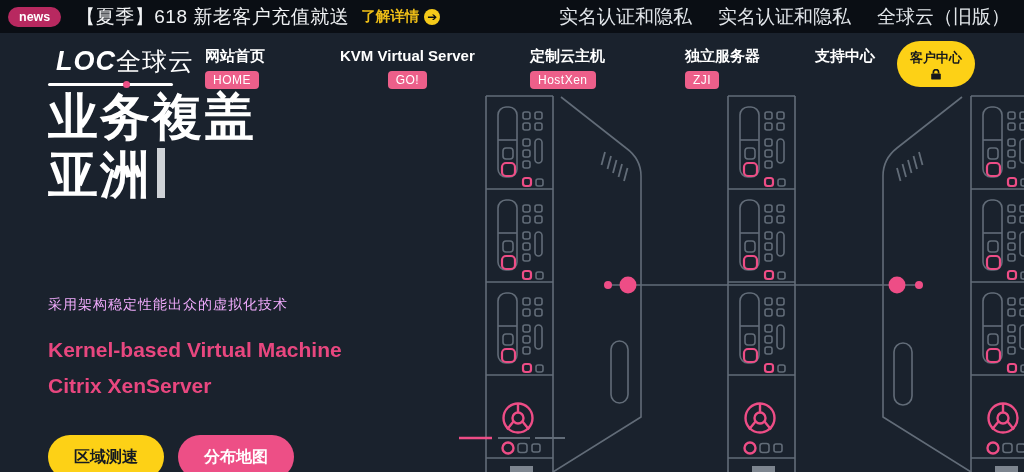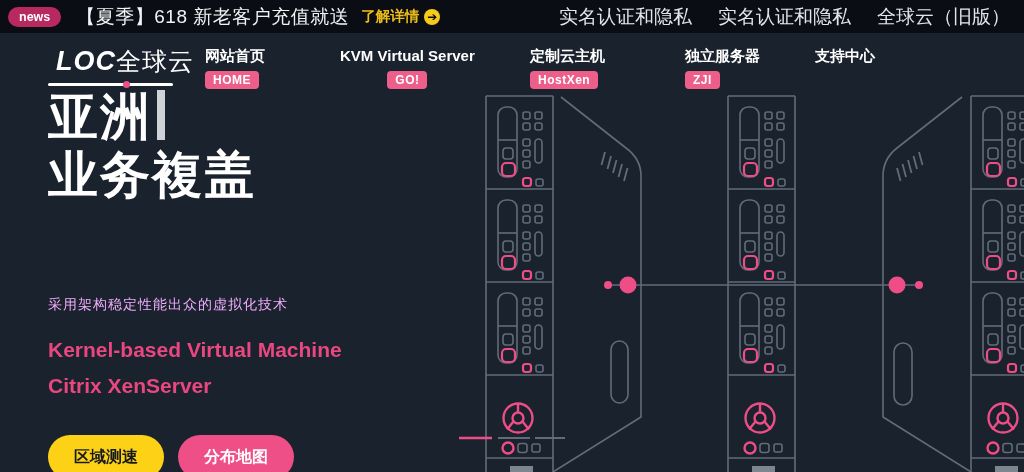--- a/index.html
+++ b/index.html
@@ -50,21 +50,21 @@
   .logo-underline { position: relative; height: 3px; background: #fff; margin-top: 5px; border-radius: 2px; }
   .logo-dot {
     position: absolute; left: 60%; top: -2px;
     width: 7px; height: 7px; border-radius: 50%; background: #ed4f86;
   }
   .nav-item { position: absolute; top: 13px; }
   .nav-label { color: #fff; font-size: 15px; font-weight: 700; line-height: 20px; }
   .nav-badge {
     display: inline-block; margin-top: 5px;
     background: #ed5f8a; color: #fff;
-    font-size: 12px; font-weight: bold;
+    font-size: 12px; font-weight: normal;
     padding: 2px 8px; border-radius: 4px; letter-spacing: .5px;
   }
   .nav-home   { left: 205px; }
   .nav-kvm    { left: 340px; text-align: center; }
   .nav-host   { left: 530px; }
   .nav-zji    { left: 685px; }
   .nav-support{ left: 815px; width: 60px; }
   .client-center {
     position: absolute; left: 897px; top: 8px;
     width: 78px; height: 46px; border-radius: 23px;
@@ -152,25 +152,32 @@
     <span class="nav-badge">HostXen</span>
   </div>
   <div class="nav-item nav-zji">
     <div class="nav-label">独立服务器</div>
     <span class="nav-badge">ZJI</span>
   </div>
   <div class="nav-item nav-support">
     <div class="nav-label">支持中心</div>
   </div>
 
+  <button class="client-center">
+    <span>客户中心</span>
+    <svg width="12" height="11" viewBox="0 0 12 11">
+      <rect x="1.2" y="4.4" width="9.6" height="6.2" rx="1.2" fill="#16181c"></rect>
+      <path d="M3.4,4.4 V3.2 a2.6,2.6 0 0 1 5.2,0 V4.4" fill="none" stroke="#16181c" stroke-width="1.7"></path>
+    </svg>
+  </button>
 </div>
 
 <div class="hero-title">
+  <div>业务複盖</div>
   <div><span>亚洲</span><span class="typing-cursor"></span></div>
-  <div>业务複盖</div>
 </div>
 <div class="hero-subtitle">采用架构稳定性能出众的虚拟化技术</div>
 <div class="hero-feature feature-kvm">Kernel-based Virtual Machine</div>
 <div class="hero-feature feature-xen">Citrix XenServer</div>
 <div class="hero-buttons">
   <button class="pill-btn btn-speed">区域测速</button>
   <button class="pill-btn btn-map">分布地图</button>
 </div>
 
 <svg class="rack-illustration" width="1024" height="439" viewBox="0 0 1024 439" fill="none" stroke="#626c78" stroke-width="1.6">

